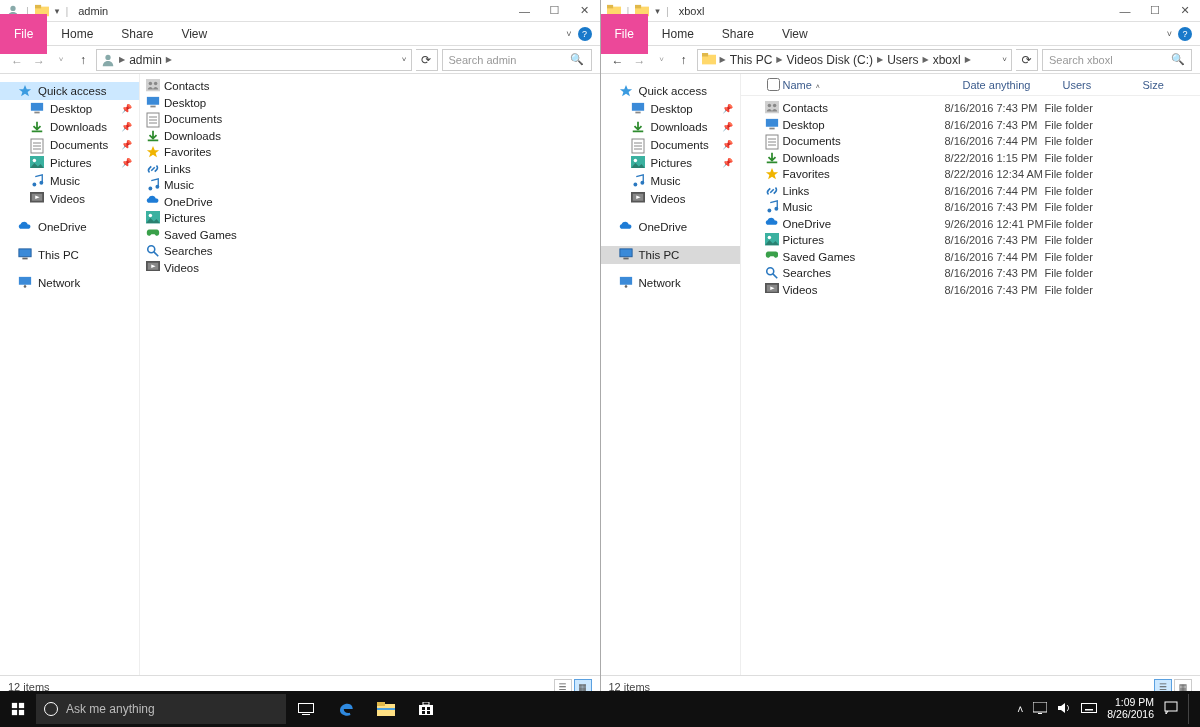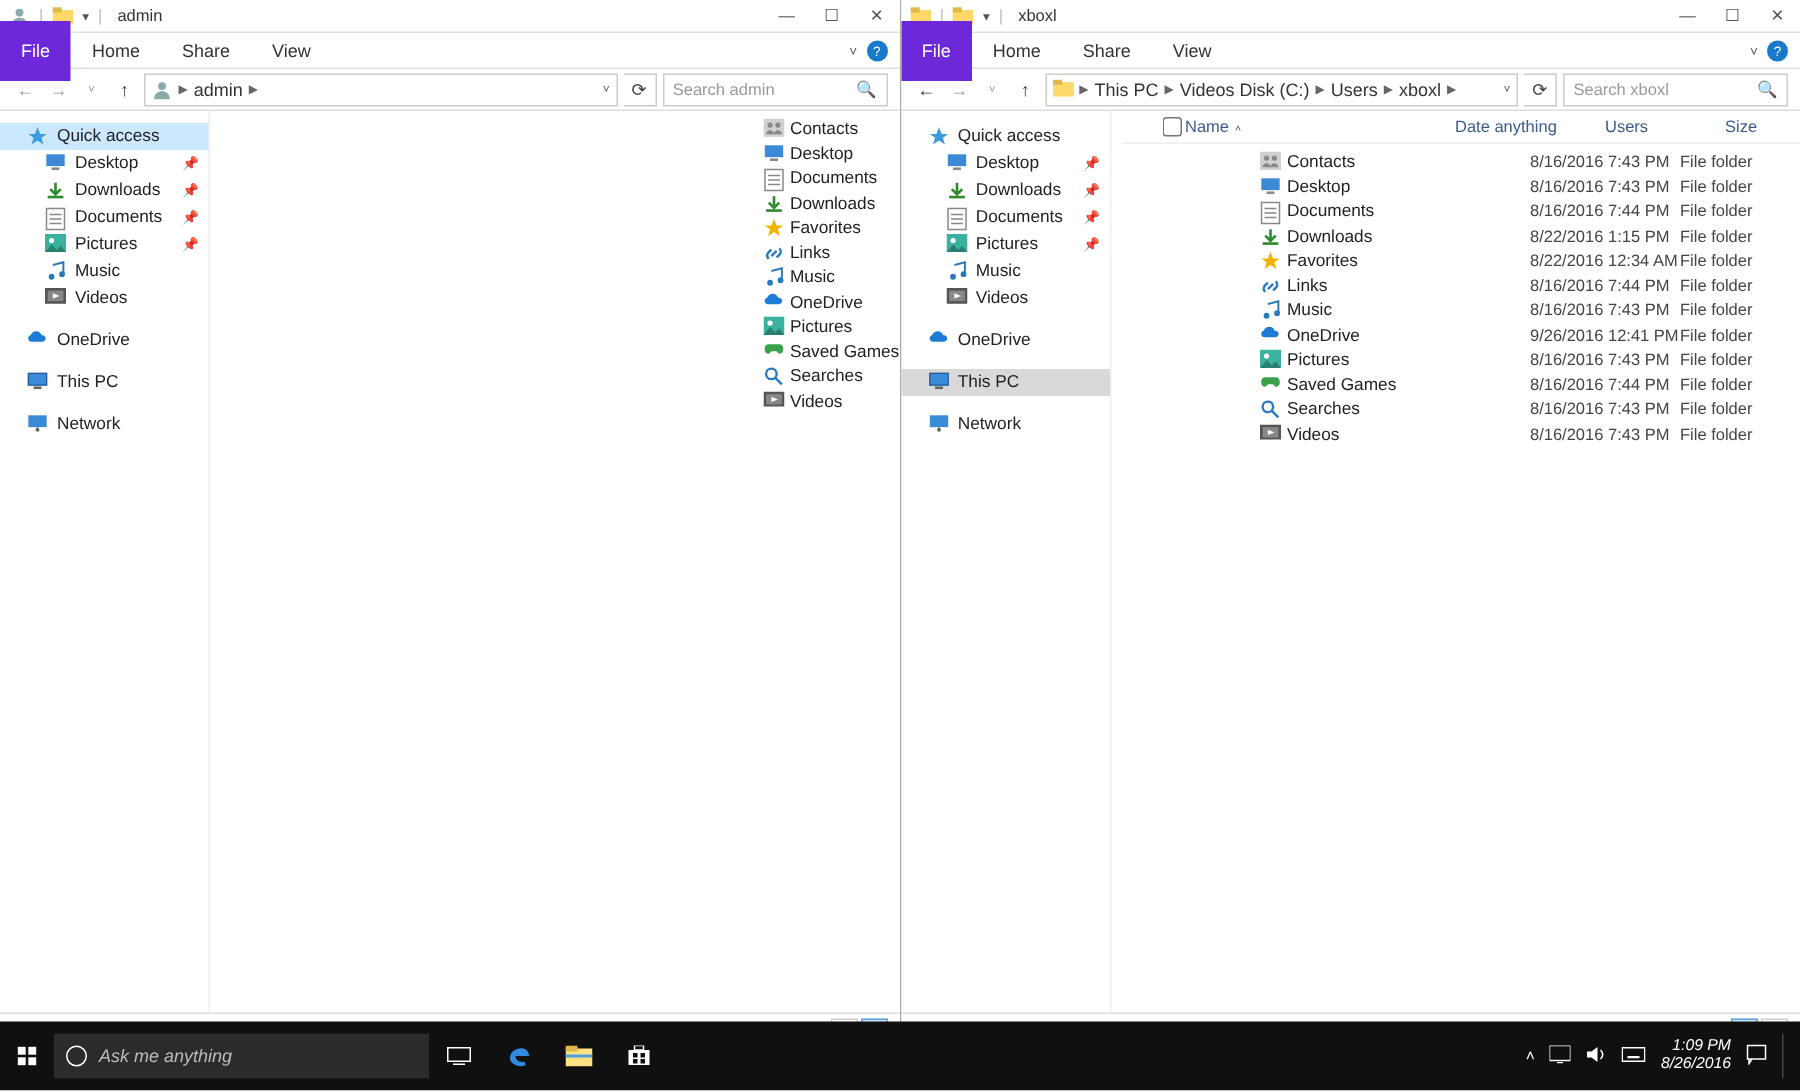--- a/index.html
+++ b/index.html
@@ -12,21 +12,21 @@
 .titlebar { height: 22px; display: flex; align-items: center; background: #fff; border-bottom: 1px solid #e0e0e0; font-size: 11px; color: #555; }
 .titlebar .tb-left { display: flex; align-items: center; gap: 6px; padding-left: 6px; }
 .titlebar .tb-title { padding-left: 4px; color: #333; }
 .titlebar .tb-right { margin-left: auto; display: flex; }
 .titlebar .tb-btn { width: 30px; height: 22px; display: flex; align-items: center; justify-content: center; color: #555; font-size: 11px; }
 .ico { width: 14px; height: 14px; display: inline-flex; align-items: center; justify-content: center; }
 .ico svg { width: 14px; height: 14px; }
 
 
 .ribbon { height: 24px; display: flex; align-items: center; font-size: 12px; border-bottom: 1px solid #ddd; }
-.ribbon .r-file { background: #6d28d9; color: #fff; padding: 20px 14px; height: 24px; display: flex; align-items: center; }
+.ribbon .r-file { background: #ec4899; color: #fff; padding: 20px 14px; height: 24px; display: flex; align-items: center; }
 .ribbon .r-tab { padding: 4px 14px; color: #333; }
 .ribbon .r-right { margin-left: auto; display: flex; align-items: center; gap: 6px; padding-right: 8px; color: #555; }
 .ribbon .r-help { width: 14px; height: 14px; border-radius: 50%; background: #1979ca; color: #fff; font-size: 9px; display: flex; align-items: center; justify-content: center; }
 
 
 .addr-row { height: 28px; display: flex; align-items: center; gap: 4px; padding: 2px 8px; border-bottom: 1px solid #ddd; font-size: 12px; color: #444; }
 .nav-btn { width: 18px; height: 18px; display: flex; align-items: center; justify-content: center; color: #999; }
 .nav-btn.enabled { color: #333; }
 .addr-box { flex: 1; height: 22px; border: 1px solid #ccc; display: flex; align-items: center; padding: 0 4px; gap: 4px; min-width: 0; }
 .addr-box .crumb { color: #333; white-space: nowrap; }
@@ -39,21 +39,21 @@
 
 
 .body { flex: 1; display: flex; min-height: 0; }
 .navpane { width: 140px; border-right: 1px solid #eee; padding-top: 8px; font-size: 11.5px; color: #222; }
 .np-item { display: flex; align-items: center; gap: 6px; padding: 2px 6px 2px 18px; height: 18px; position: relative; }
 .np-item.selected { background: #cce8ff; }
 .np-item.hl { background: #d9d9d9; }
 .np-item .pin { margin-left: auto; color: #888; font-size: 9px; }
 .np-sep { height: 10px; }
 
-.content { flex: 1; display: flex; flex-direction: column; min-width: 0; align-items: flex-end; }
+.content { flex: 1; display: flex; flex-direction: column; min-width: 0; }
 .col-headers { display: flex; height: 22px; align-items: center; border-bottom: 1px solid #eee; font-size: 11px; color: #3b5b8c; padding-left: 24px; }
 .col-name { flex: 0 0 180px; }
 .col-date { flex: 0 0 100px; }
 .col-type { flex: 0 0 80px; }
 .col-size { flex: 0 0 50px; }
 .sort-ind { font-size: 7px; color: #555; margin-left: 4px; }
 .file-list { flex: 1; overflow: auto; }
 .file-row { display: flex; align-items: center; height: 16.5px; font-size: 11.5px; color: #222; padding-left: 6px; }
 .file-row .chk { width: 18px; display: flex; align-items: center; justify-content: center; }
 .file-row .fname { flex: 0 0 180px; display: flex; align-items: center; gap: 4px; }
@@ -62,21 +62,21 @@
 .simple-list .file-row { padding-left: 6px; }
 .simple-list .file-row .fname { flex: 1; }
 
 
 .statusbar { height: 22px; border-top: 1px solid #ddd; display: flex; align-items: center; font-size: 11px; color: #444; padding: 0 8px; }
 .statusbar .sb-right { margin-left: auto; display: flex; gap: 2px; }
 .sb-view { width: 18px; height: 16px; border: 1px solid #ccc; display: flex; align-items: center; justify-content: center; font-size: 9px; color: #555; }
 .sb-view.active { background: #cce8ff; border-color: #5aa0e0; }
 
 
-.taskbar { position: absolute; left: 0; right: 0; bottom: 0; height: 46px; background: #101010; display: flex; align-items: center; color: #fff; font-size: 12px; font-style: italic; }
+.taskbar { position: absolute; left: 0; right: 0; bottom: 0; height: 36px; background: #101010; display: flex; align-items: center; color: #fff; font-size: 12px; }
 .tb-start { width: 36px; height: 30px; display: flex; align-items: center; justify-content: center; }
 .tb-cortana { display: flex; align-items: center; gap: 8px; background: #2b2b2b; height: 30px; width: 250px; padding: 0 8px; color: #bbb; }
 .tb-cortana .circ { width: 14px; height: 14px; border: 1.5px solid #fff; border-radius: 50%; }
 .tb-icons { display: flex; align-items: center; gap: 0; }
 .tb-ico { width: 40px; height: 30px; display: flex; align-items: center; justify-content: center; color: #fff; }
 .tb-tray { margin-left: auto; display: flex; align-items: center; gap: 10px; padding-right: 6px; font-size: 10.5px; color: #fff; }
 .tb-clock { text-align: right; line-height: 1.1; font-size: 10.5px; }
 .tb-peek { width: 6px; height: 30px; border-left: 1px solid #444; }
 
 

